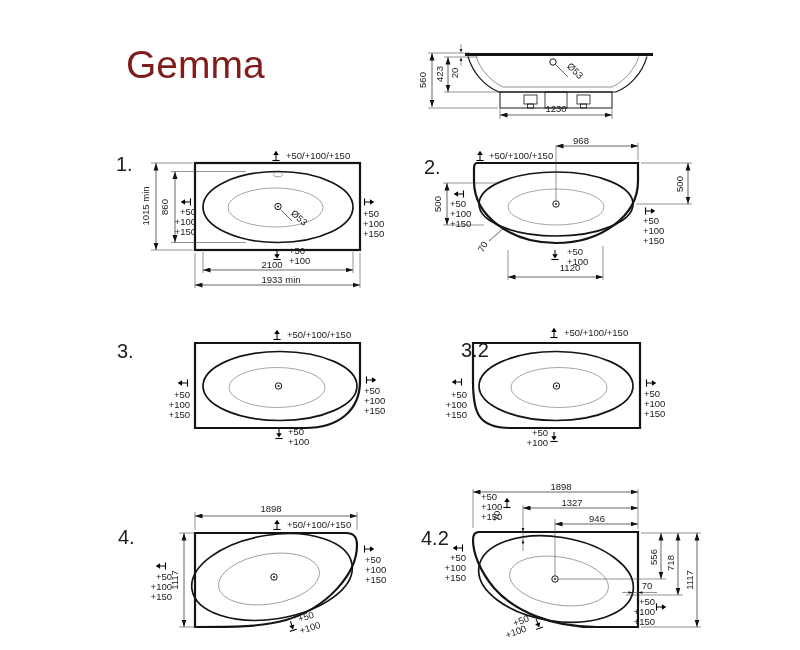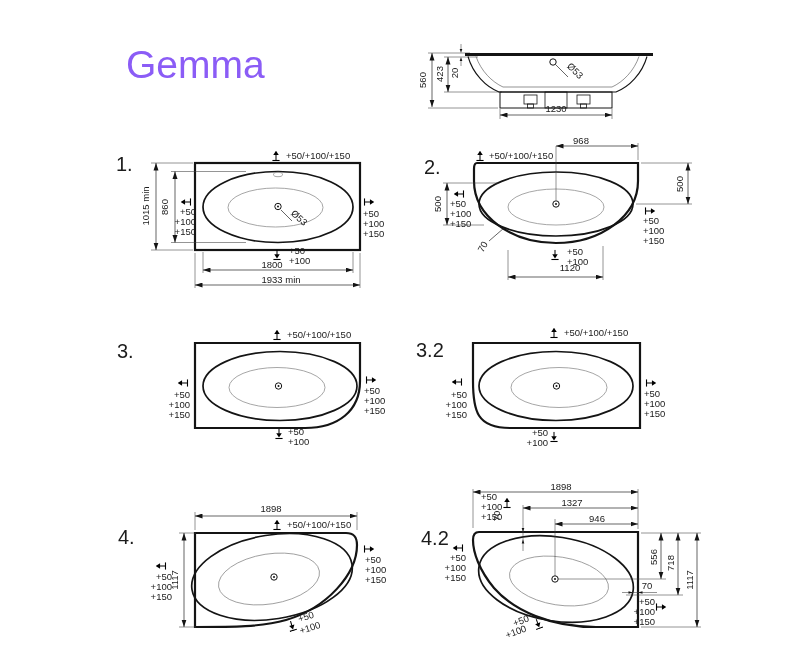--- a/index.html
+++ b/index.html
@@ -17,21 +17,21 @@
   .t{position:absolute;white-space:nowrap;font-size:9.5px;line-height:10px;
      transform:translate(-50%,-50%)}
   .rot{transform:translate(-50%,-50%) rotate(-90deg)}
   .la{transform:translate(0,-50%)}
   .stack{position:absolute;font-size:9.5px;line-height:9.8px;white-space:nowrap}
   .stack span{display:block}
   .ra{text-align:right}
   .arr{position:absolute;width:11px;height:11px;transform:translate(-50%,-50%)}
   .arr svg{display:block;width:11px;height:11px;fill:#000}
   .figlabel{position:absolute;font-size:20px;color:#1c1c1c}
-  .title{position:absolute;font-size:39px;color:#8b5cf6}
+  .title{position:absolute;font-size:39px;color:#7f1d1d}
 </style>
 </head>
 <body>
 
 <div class="canvas">
 
   <svg class="lw" width="800" height="650">
     <defs>
       <marker id="mS" markerUnits="userSpaceOnUse" markerWidth="9" markerHeight="6" refX="0.5" refY="2.5" orient="auto">
         <path d="M8,0 L0.5,2.5 L8,5 Z" fill="#141414"></path>
@@ -193,21 +193,21 @@
 
   <span class="t rot" style="left:423px;top:80px">560</span>
   <span class="t rot" style="left:440px;top:74px">423</span>
   <span class="t rot" style="left:455px;top:73px">20</span>
   <span class="t" style="left:575px;top:71px;transform:translate(-50%,-50%) rotate(45deg)">Ø53</span>
   <span class="t" style="left:556px;top:109px">1230</span>
 
   <div class="figlabel" style="left:116px;top:153px">1.</div>
   <div class="figlabel" style="left:424px;top:156px">2.</div>
   <div class="figlabel" style="left:117px;top:340px">3.</div>
-  <div class="figlabel" style="left:416px;top:339px">3.2</div>
+  <div class="figlabel" style="left:461px;top:339px">3.2</div>
   <div class="figlabel" style="left:118px;top:526px">4.</div>
   <div class="figlabel" style="left:421px;top:527px">4.2</div>
 
   <span class="arr" style="left:276px;top:156px">
       <svg viewBox="0 0 12 12">
         <use href="#a-up"></use>
       </svg>
     </span>
   <span class="t la" style="left:286px;top:156px">+50/+100/+150</span>
   <span class="t rot" style="left:146px;top:206px">1015 min</span>
@@ -234,21 +234,21 @@
   </div>
   <span class="arr" style="left:277px;top:255px">
       <svg viewBox="0 0 12 12">
         <use href="#a-down"></use>
       </svg>
     </span>
   <div class="stack" style="left:289px;top:246px">
     <span>+50</span>
     <span>+100</span>
   </div>
-  <span class="t" style="left:272px;top:265px">1800</span>
+  <span class="t" style="left:272px;top:265px">2100</span>
   <span class="t" style="left:281px;top:280px">1933 min</span>
   <span class="t" style="left:299px;top:218px;transform:translate(-50%,-50%) rotate(42deg)">Ø53</span>
 
   <span class="arr" style="left:480px;top:156px">
       <svg viewBox="0 0 12 12">
         <use href="#a-up"></use>
       </svg>
     </span>
   <span class="t la" style="left:489px;top:156px">+50/+100/+150</span>
   <span class="t" style="left:581px;top:141px">968</span>

